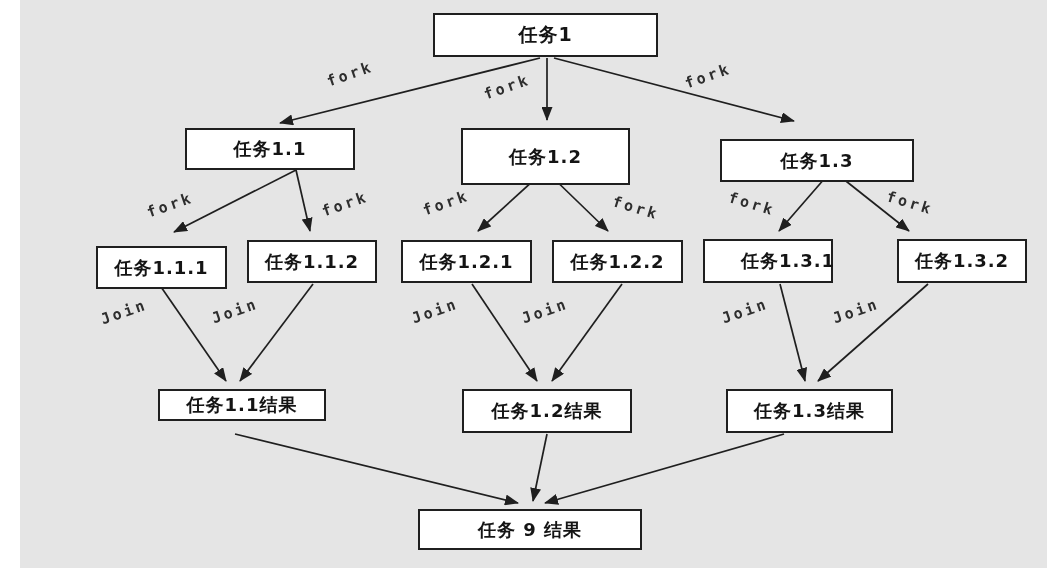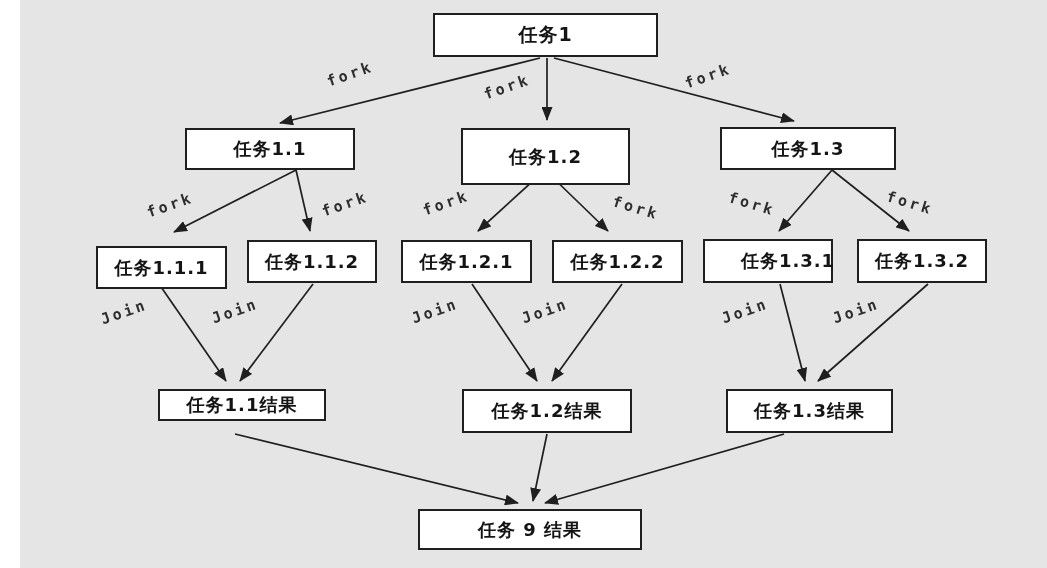--- a/index.html
+++ b/index.html
@@ -84,28 +84,28 @@
       <line x1="215" y1="434" x2="498" y2="503" marker-end="url(#ah)"></line>
       <line x1="527" y1="434" x2="513" y2="501" marker-end="url(#ah)"></line>
       <line x1="764" y1="434" x2="525" y2="503" marker-end="url(#ah)"></line>
     </g>
   </svg>
 
   <div class="node root" style="left:413px; top:13px;  width:225px; height:44px;">任务1</div>
 
   <div class="node" style="left:165px; top:128px; width:170px; height:42px;">任务1.1</div>
   <div class="node" style="left:441px; top:128px; width:169px; height:57px;">任务1.2</div>
-  <div class="node" style="left:700px; top:127px; width:176px; height:43px;">任务1.3</div>
+  <div class="node" style="left:700px; top:139px; width:194px; height:43px;">任务1.3</div>
 
   <div class="node" style="left:76px;  top:246px; width:131px; height:43px;text-align:center;">任务1.1.1</div>
   <div class="node" style="left:227px; top:240px; width:130px; height:43px;">任务1.1.2</div>
   <div class="node" style="left:381px; top:240px; width:131px; height:43px;">任务1.2.1</div>
   <div class="node" style="left:532px; top:240px; width:131px; height:43px;">任务1.2.2</div>
   <div class="node" style="left:683px; top:239px; width:130px; height:44px;padding-left:40px;">任务1.3.1</div>
-  <div class="node" style="left:837px; top:239px; width:130px; height:44px;">任务1.3.2</div>
+  <div class="node" style="left:877px; top:239px; width:130px; height:44px;">任务1.3.2</div>
 
   <div class="node" style="left:138px; top:389px; width:168px; height:32px;">任务1.1结果</div>
   <div class="node" style="left:442px; top:389px; width:170px; height:44px;">任务1.2结果</div>
   <div class="node" style="left:706px; top:389px; width:167px; height:44px;">任务1.3结果</div>
 
   <div class="node" style="left:398px; top:509px; width:224px; height:41px;">任务 9 结果</div>
 
   <span class="edge-label rot-asc" style="left:306px; top:65px;">fork</span>
   <span class="edge-label rot-asc" style="left:463px; top:78px;">fork</span>
   <span class="edge-label rot-asc" style="left:664px; top:67px;">fork</span>

